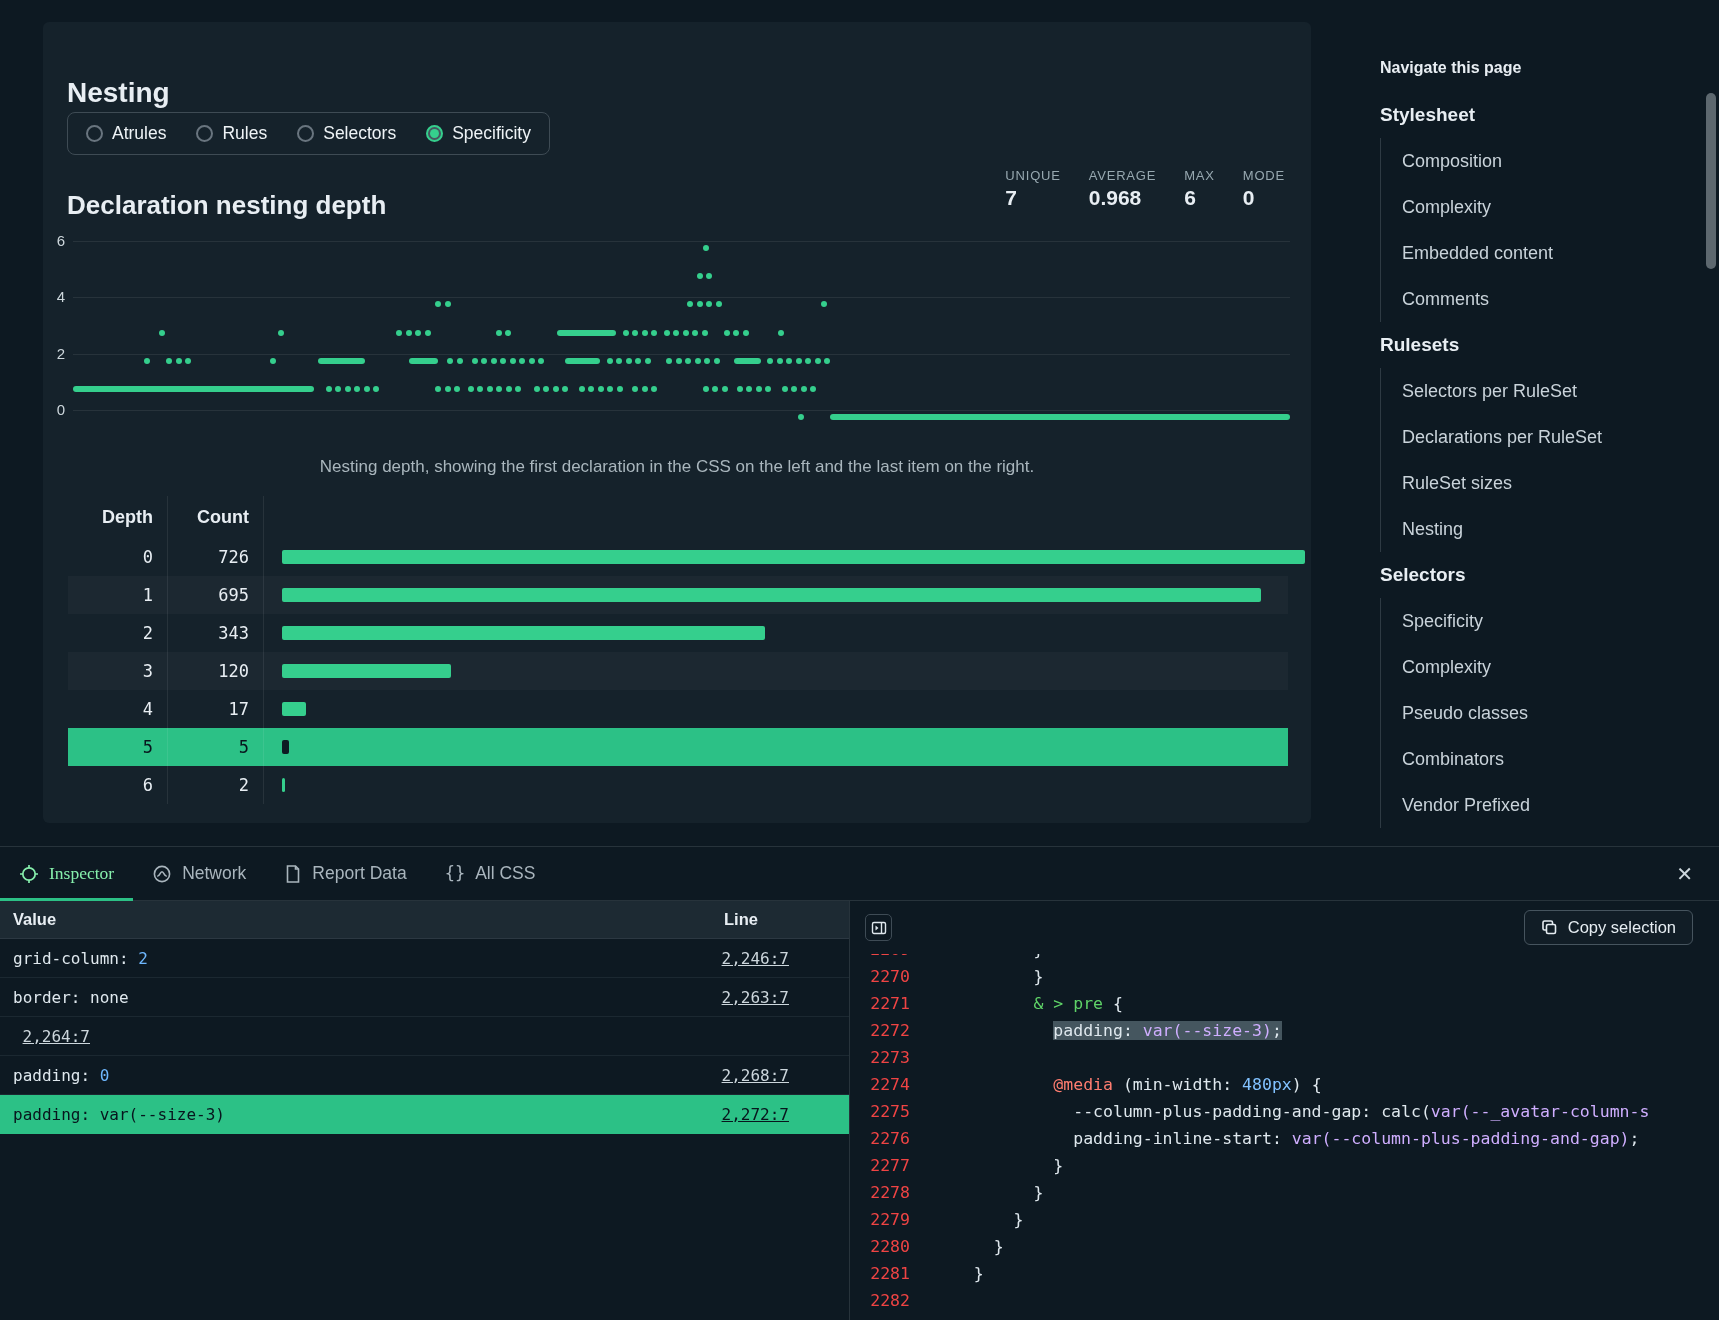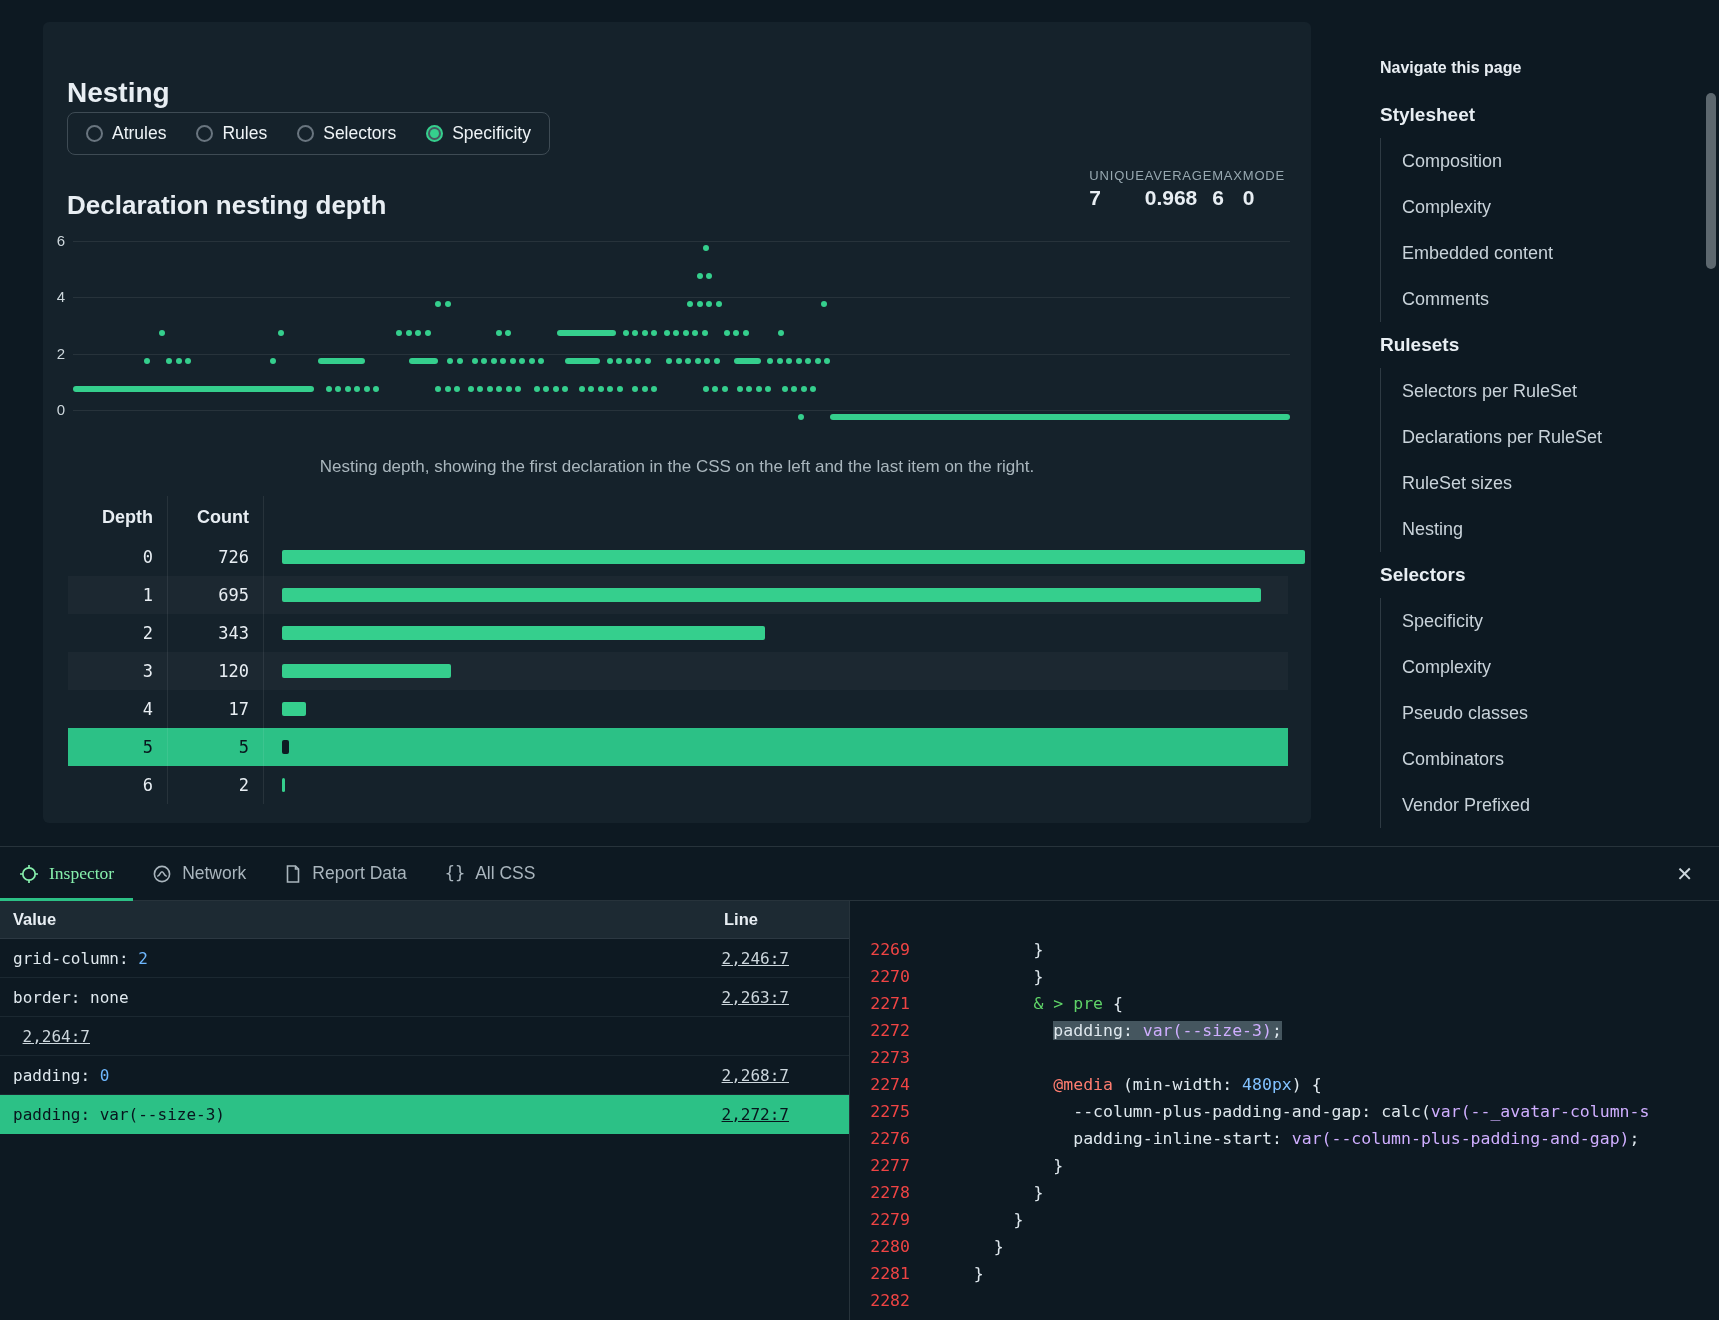--- a/index.html
+++ b/index.html
@@ -10,21 +10,21 @@
   .card{position:absolute;left:43px;top:22px;width:1268px;height:801px;background:#15222b;border-radius:6px;}
   .card-title{position:absolute;left:24px;top:36px;font-size:28px;font-weight:bold;}
   .radio-group{position:absolute;left:24px;top:90px;display:inline-flex;align-items:center;gap:30px;
                border:1px solid #3e4b54;border-radius:8px;padding:10px 18px;}
   .radio-item{display:flex;align-items:center;gap:9px;font-size:17.5px;cursor:pointer;color:#eef3f6;}
   .radio-circle{width:17px;height:17px;border-radius:50%;border:2px solid #69757f;box-sizing:border-box;position:relative;flex:none;}
   .radio-circle.sel{border-color:#35cf8d;}
   .radio-circle.sel::after{content:"";position:absolute;inset:2px;border-radius:50%;background:#35cf8d;}
   .section-head{position:absolute;left:24px;right:26px;top:146px;display:flex;justify-content:space-between;align-items:flex-start;}
   .section-heading{font-size:26px;font-weight:bold;}
-  .stats{display:flex;}
+  .stats{display:flex;gap:28px;}
   .stat-label{font-size:13px;color:#97a8b0;letter-spacing:.8px;}
   .stat-value{font-size:21px;font-weight:bold;margin-top:3px;}
 
   
   .chart{position:absolute;left:30px;top:219px;width:1217px;height:178px;}
   .gridline{position:absolute;left:0;right:0;height:1px;background:rgba(255,255,255,.08);}
   .ytick{position:absolute;left:-32px;width:24px;text-align:right;font-size:15px;color:#cdd7dc;margin-top:-9px;}
   .dot{position:absolute;width:6px;height:6px;border-radius:50%;background:#35cf8d;}
   .run{position:absolute;height:6px;border-radius:3px;background:#35cf8d;}
   .caption{position:absolute;left:0;right:0;top:418px;text-align:center;font-size:17px;color:#a9b6bd;}
@@ -416,20 +416,36 @@
               <div class="insp-line"><span class="lnk">2,268:7</span></div>
             </div>
             <div class="insp-row hl">
               <div class="insp-left">padding: <span>var(--size-3)</span></div>
               <div class="insp-line"><span class="lnk">2,272:7</span></div>
             </div>
           </div>
       </div>
 
       <div class="codepane">
+        <div class="code-toolbar">
+          <button class="panel-toggle">
+            <svg width="16" height="16" viewBox="0 0 16 16" fill="none" stroke="currentColor" stroke-width="1.4">
+              <rect x="1.5" y="2.5" width="13" height="11" rx="1.5"></rect>
+              <line x1="10.5" y1="2.5" x2="10.5" y2="13.5"></line>
+              <path d="M4.5 5.5L7.5 8l-3 2.5z" fill="currentColor" stroke="none"></path>
+            </svg>
+          </button>
+          <button class="copy-btn">
+            <svg width="17" height="17" viewBox="0 0 17 17" fill="none" stroke="currentColor" stroke-width="1.6">
+              <rect x="5.5" y="5.5" width="9" height="9" rx="1.5"></rect>
+              <path d="M11.5 5.5v-2a1.5 1.5 0 0 0-1.5-1.5H3.5A1.5 1.5 0 0 0 2 3.5v6A1.5 1.5 0 0 0 3.5 11h2"></path>
+            </svg>
+            <span>Copy selection</span>
+          </button>
+        </div>
         <div class="code" id="codeLines">
             <div class="code-line"><span class="ln">2269</span><span class="lc"><span class="tok-plain">        }</span></span></div>
             <div class="code-line"><span class="ln">2270</span><span class="lc"><span class="tok-plain">        }</span></span></div>
             <div class="code-line"><span class="ln">2271</span><span class="lc"><span class="tok-plain">        </span><span class="tok-green">&amp;</span><span class="tok-plain"> </span><span class="tok-green">&gt;</span><span class="tok-plain"> </span><span class="tok-green">pre</span><span class="tok-plain"> {</span></span></div>
             <div class="code-line"><span class="ln">2272</span><span class="lc"><span class="tok-plain">          </span><span class="tok-plain sel">padding: </span><span class="tok-purple sel">var(--size-3)</span><span class="tok-plain sel">;</span></span></div>
             <div class="code-line"><span class="ln">2273</span><span class="lc"></span></div>
             <div class="code-line"><span class="ln">2274</span><span class="lc"><span class="tok-plain">          </span><span class="tok-red">@media</span><span class="tok-plain"> (min-width: </span><span class="tok-blue">480px</span><span class="tok-plain">) {</span></span></div>
             <div class="code-line"><span class="ln">2275</span><span class="lc"><span class="tok-plain">            --column-plus-padding-and-gap: calc(</span><span class="tok-purple">var(--_avatar-column-s</span></span></div>
             <div class="code-line"><span class="ln">2276</span><span class="lc"><span class="tok-plain">            padding-inline-start: </span><span class="tok-purple">var(--column-plus-padding-and-gap)</span><span class="tok-plain">;</span></span></div>
             <div class="code-line"><span class="ln">2277</span><span class="lc"><span class="tok-plain">          }</span></span></div>

